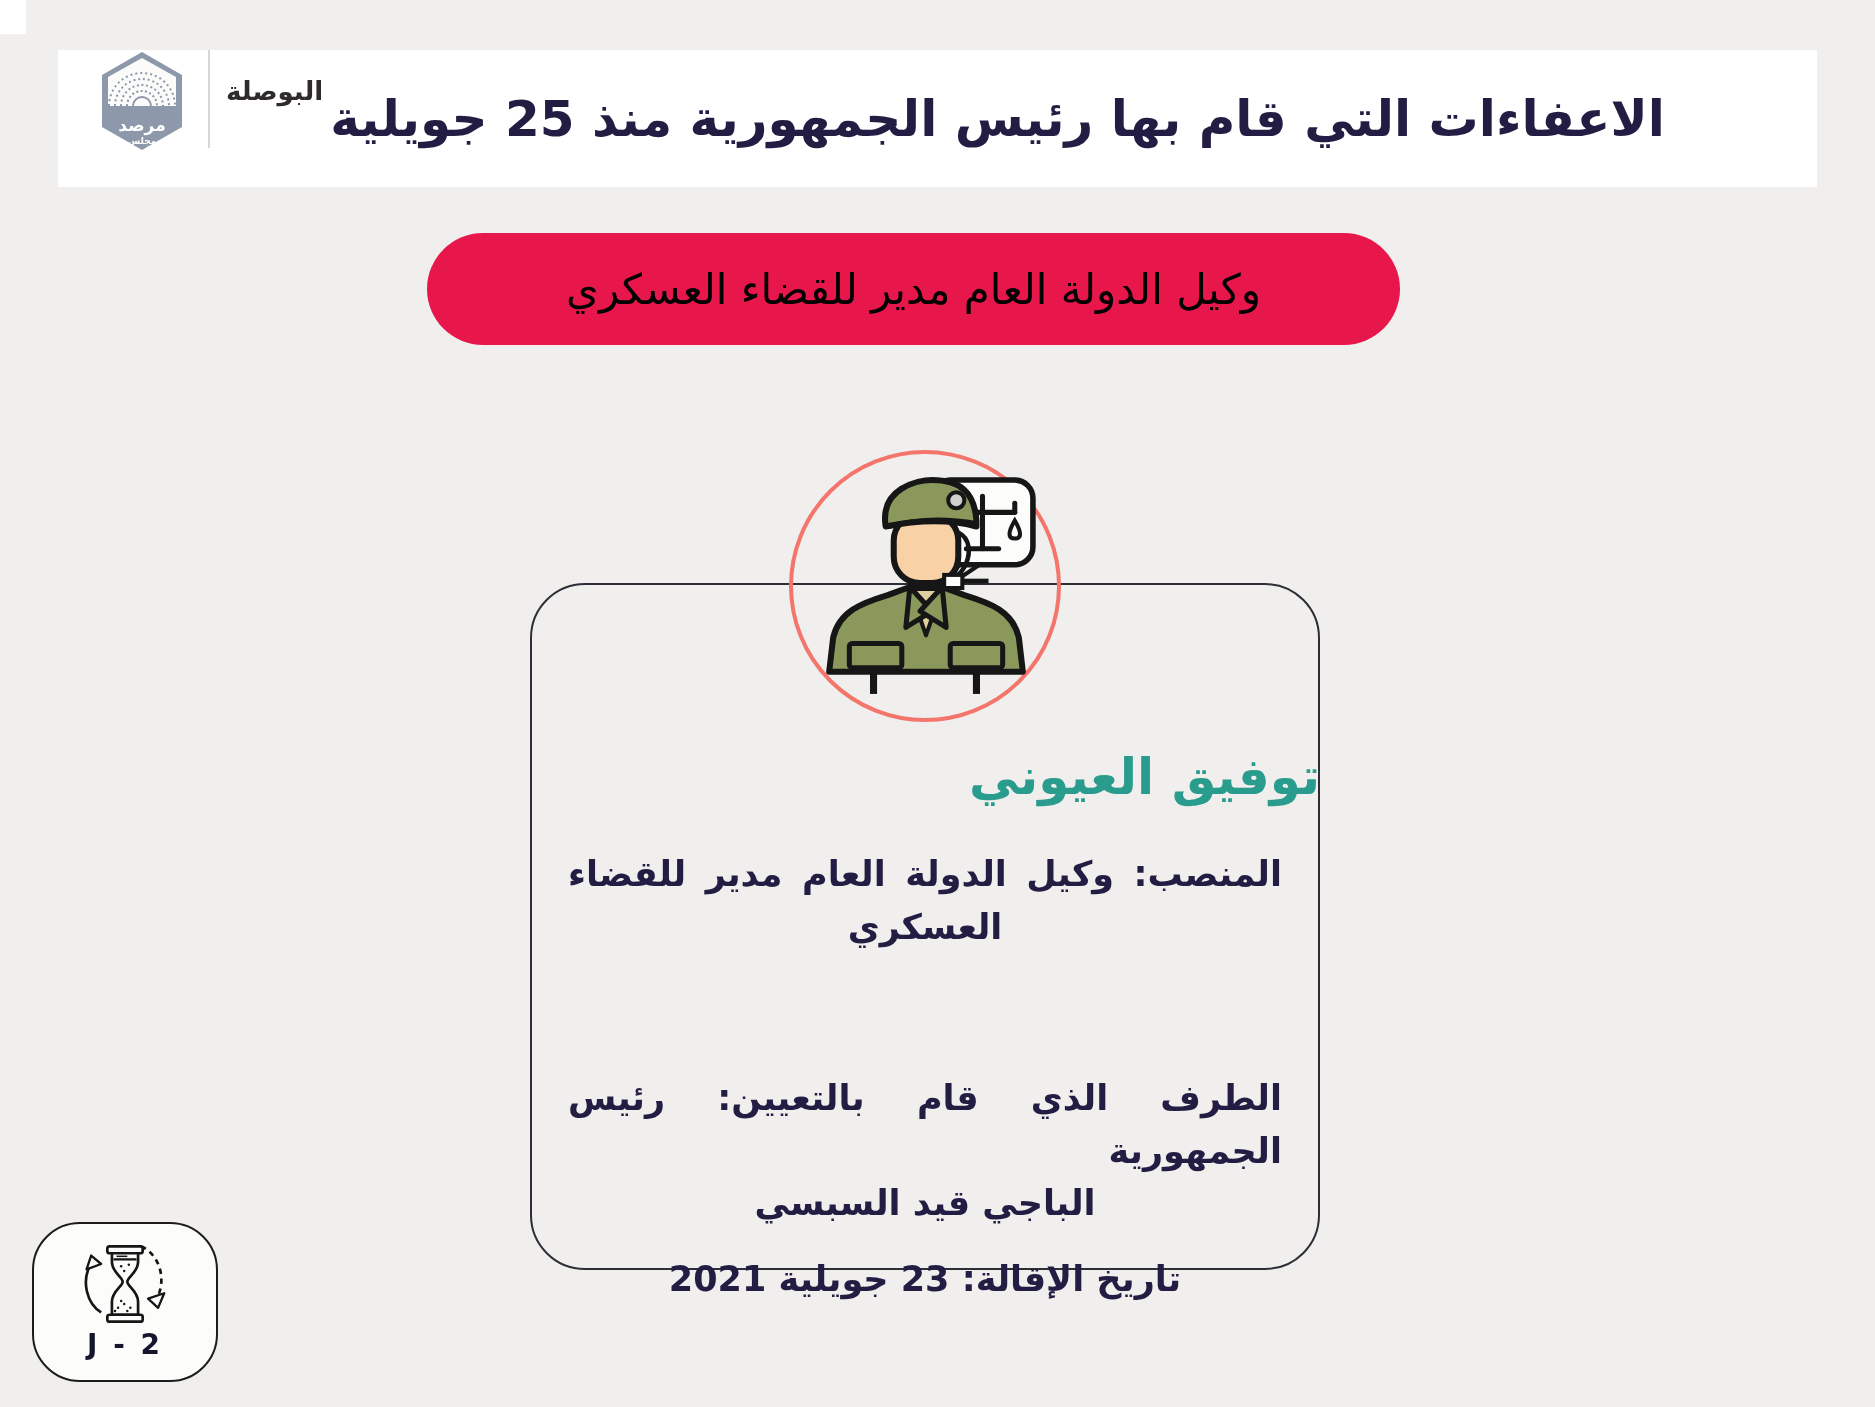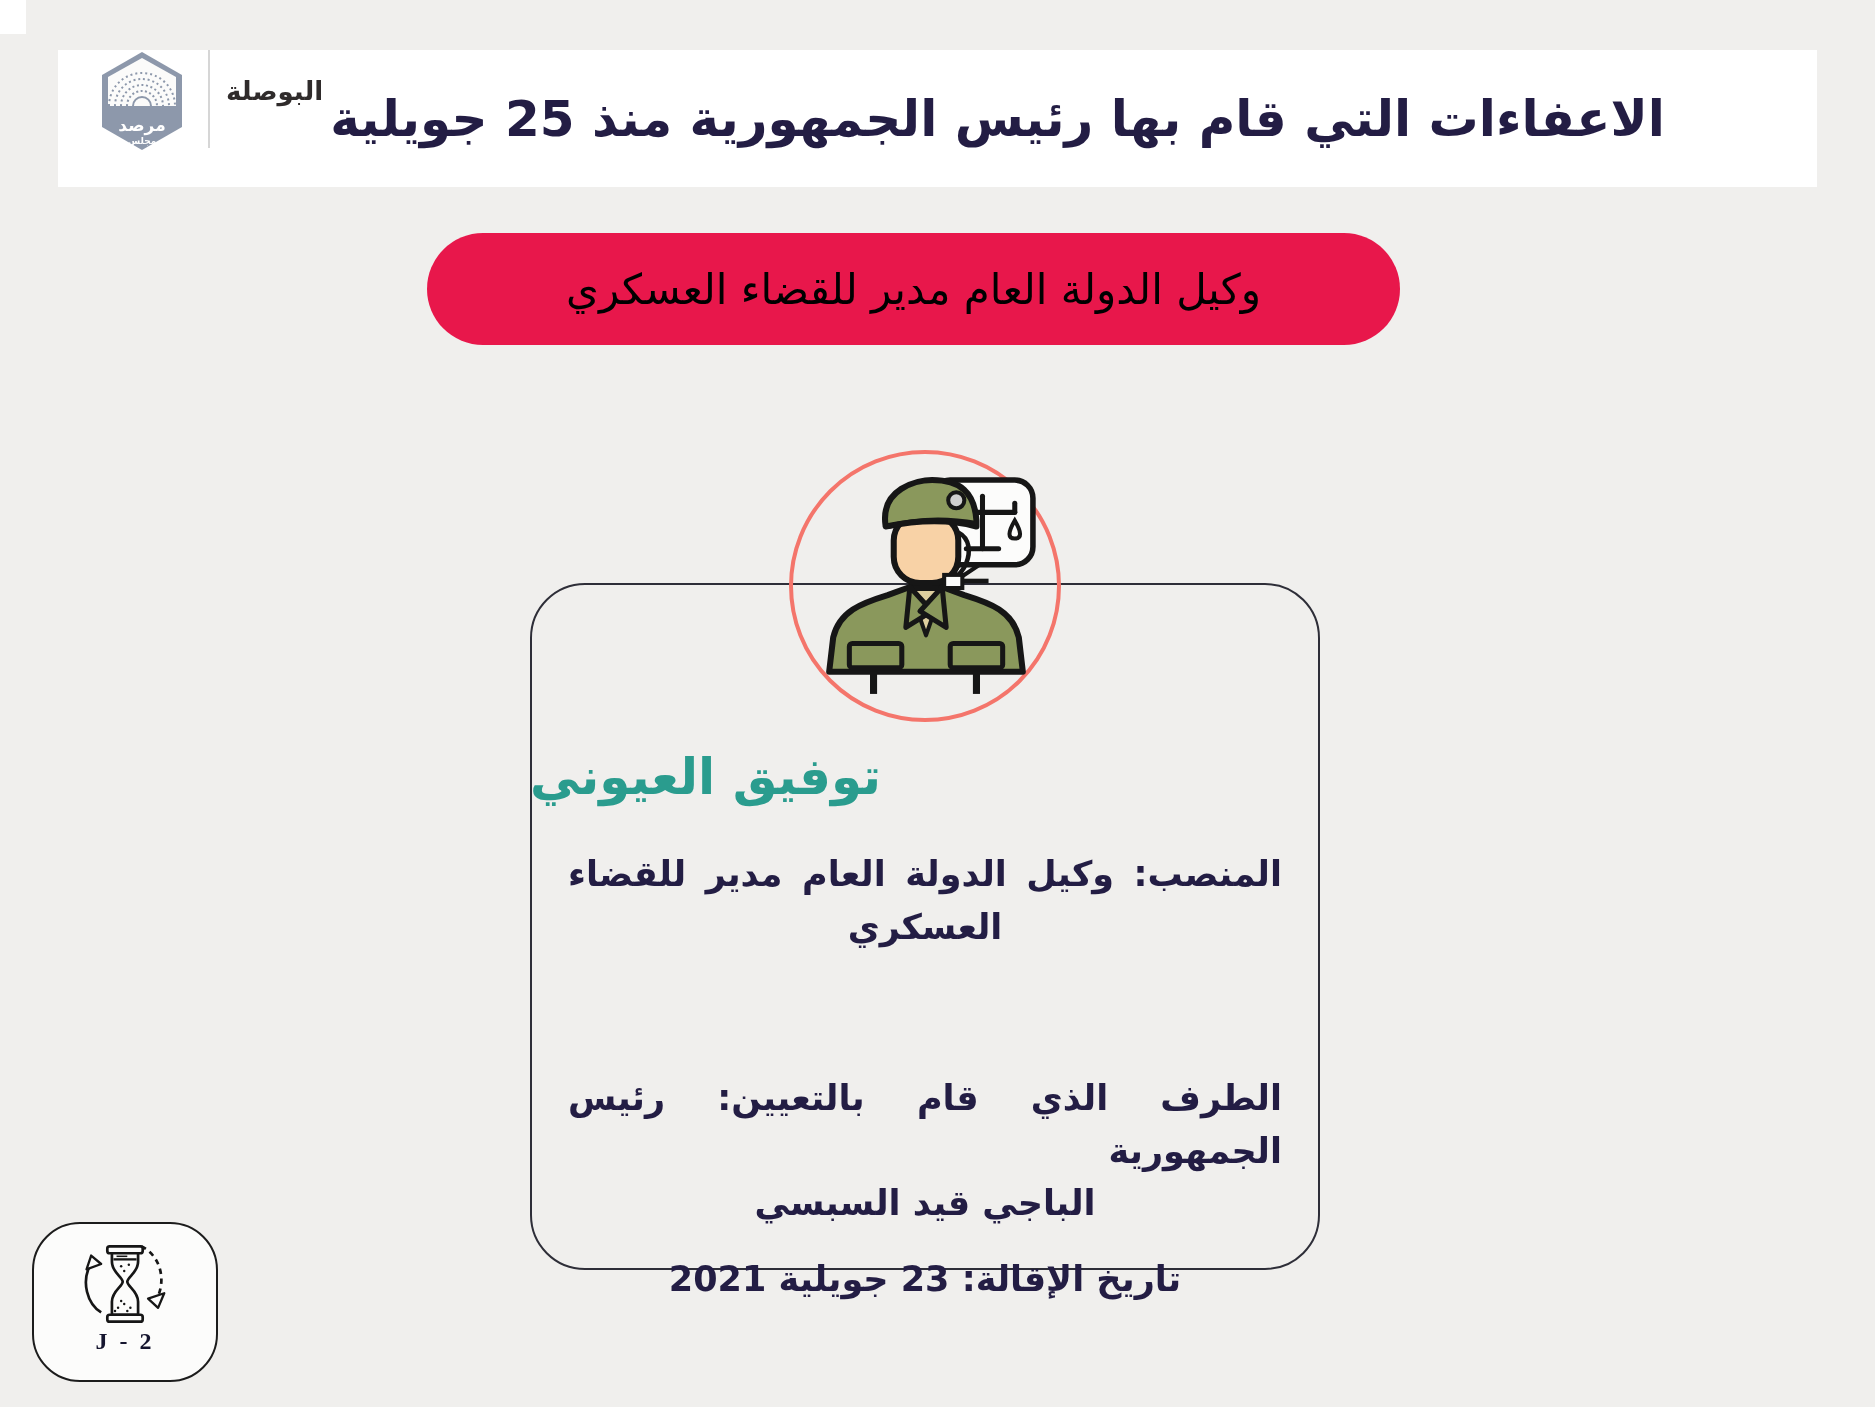--- a/index.html
+++ b/index.html
@@ -27,39 +27,39 @@
 
   
   .card { position:absolute; left:530px; top:583px; width:790px; height:687px;
           border:2.5px solid #2e2e38; border-radius:55px; background:transparent; }
 
   .avatar-circle { position:absolute; left:789px; top:450px; width:272px; height:272px;
                    border:4px solid #f4756b; border-radius:50%;
                    display:flex; align-items:center; justify-content:center; }
   .avatar-circle svg { width:232px; height:232px; }
 
-  .profile-name { position:absolute; left:530px; top:748px; width:790px; text-align:left;
+  .profile-name { position:absolute; left:530px; top:748px; width:790px; text-align:right;
                   font-size:50px; font-weight:bold; color:#2a9c8e; direction:rtl; }
 
   .card-text { position:absolute; left:568px; width:714px; direction:rtl; color:#231d44;
                font-weight:bold; font-size:35px; line-height:1.5; }
   .line-just { text-align:justify; text-align-last:justify; }
   .line-center { text-align:center; }
   .block-position  { top:848px; }
   .block-appointed-date { top:992px; text-align:center; }
   .block-appointed-by { top:1072px; }
   .block-dismissal { top:1230px; text-align:center;margin-top:23px; }
 
   
   .footer-badge { position:absolute; left:32px; top:1222px; width:186px; height:160px;
                   background:#fcfcfb; border:2.5px solid #1c1c1c; border-radius:48px;
                   display:flex; flex-direction:column; align-items:center; justify-content:flex-start;
                   padding-top:10px; }
   .footer-badge svg { width:100px; height:100px; }
-  .footer-badge-label { font-size:24px; font-weight:bold; color:#15152e; letter-spacing:3px; margin-top:-6px;font-family:Liberation Serif, serif; }
+  .footer-badge-label { font-size:28px; font-weight:bold; color:#15152e; letter-spacing:3px; margin-top:-6px; }
 </style>
 </head>
 <body>
 
 <div class="canvas">
 
   <div class="corner-square"></div>
 
   <div class="header">
     <div class="logos">

